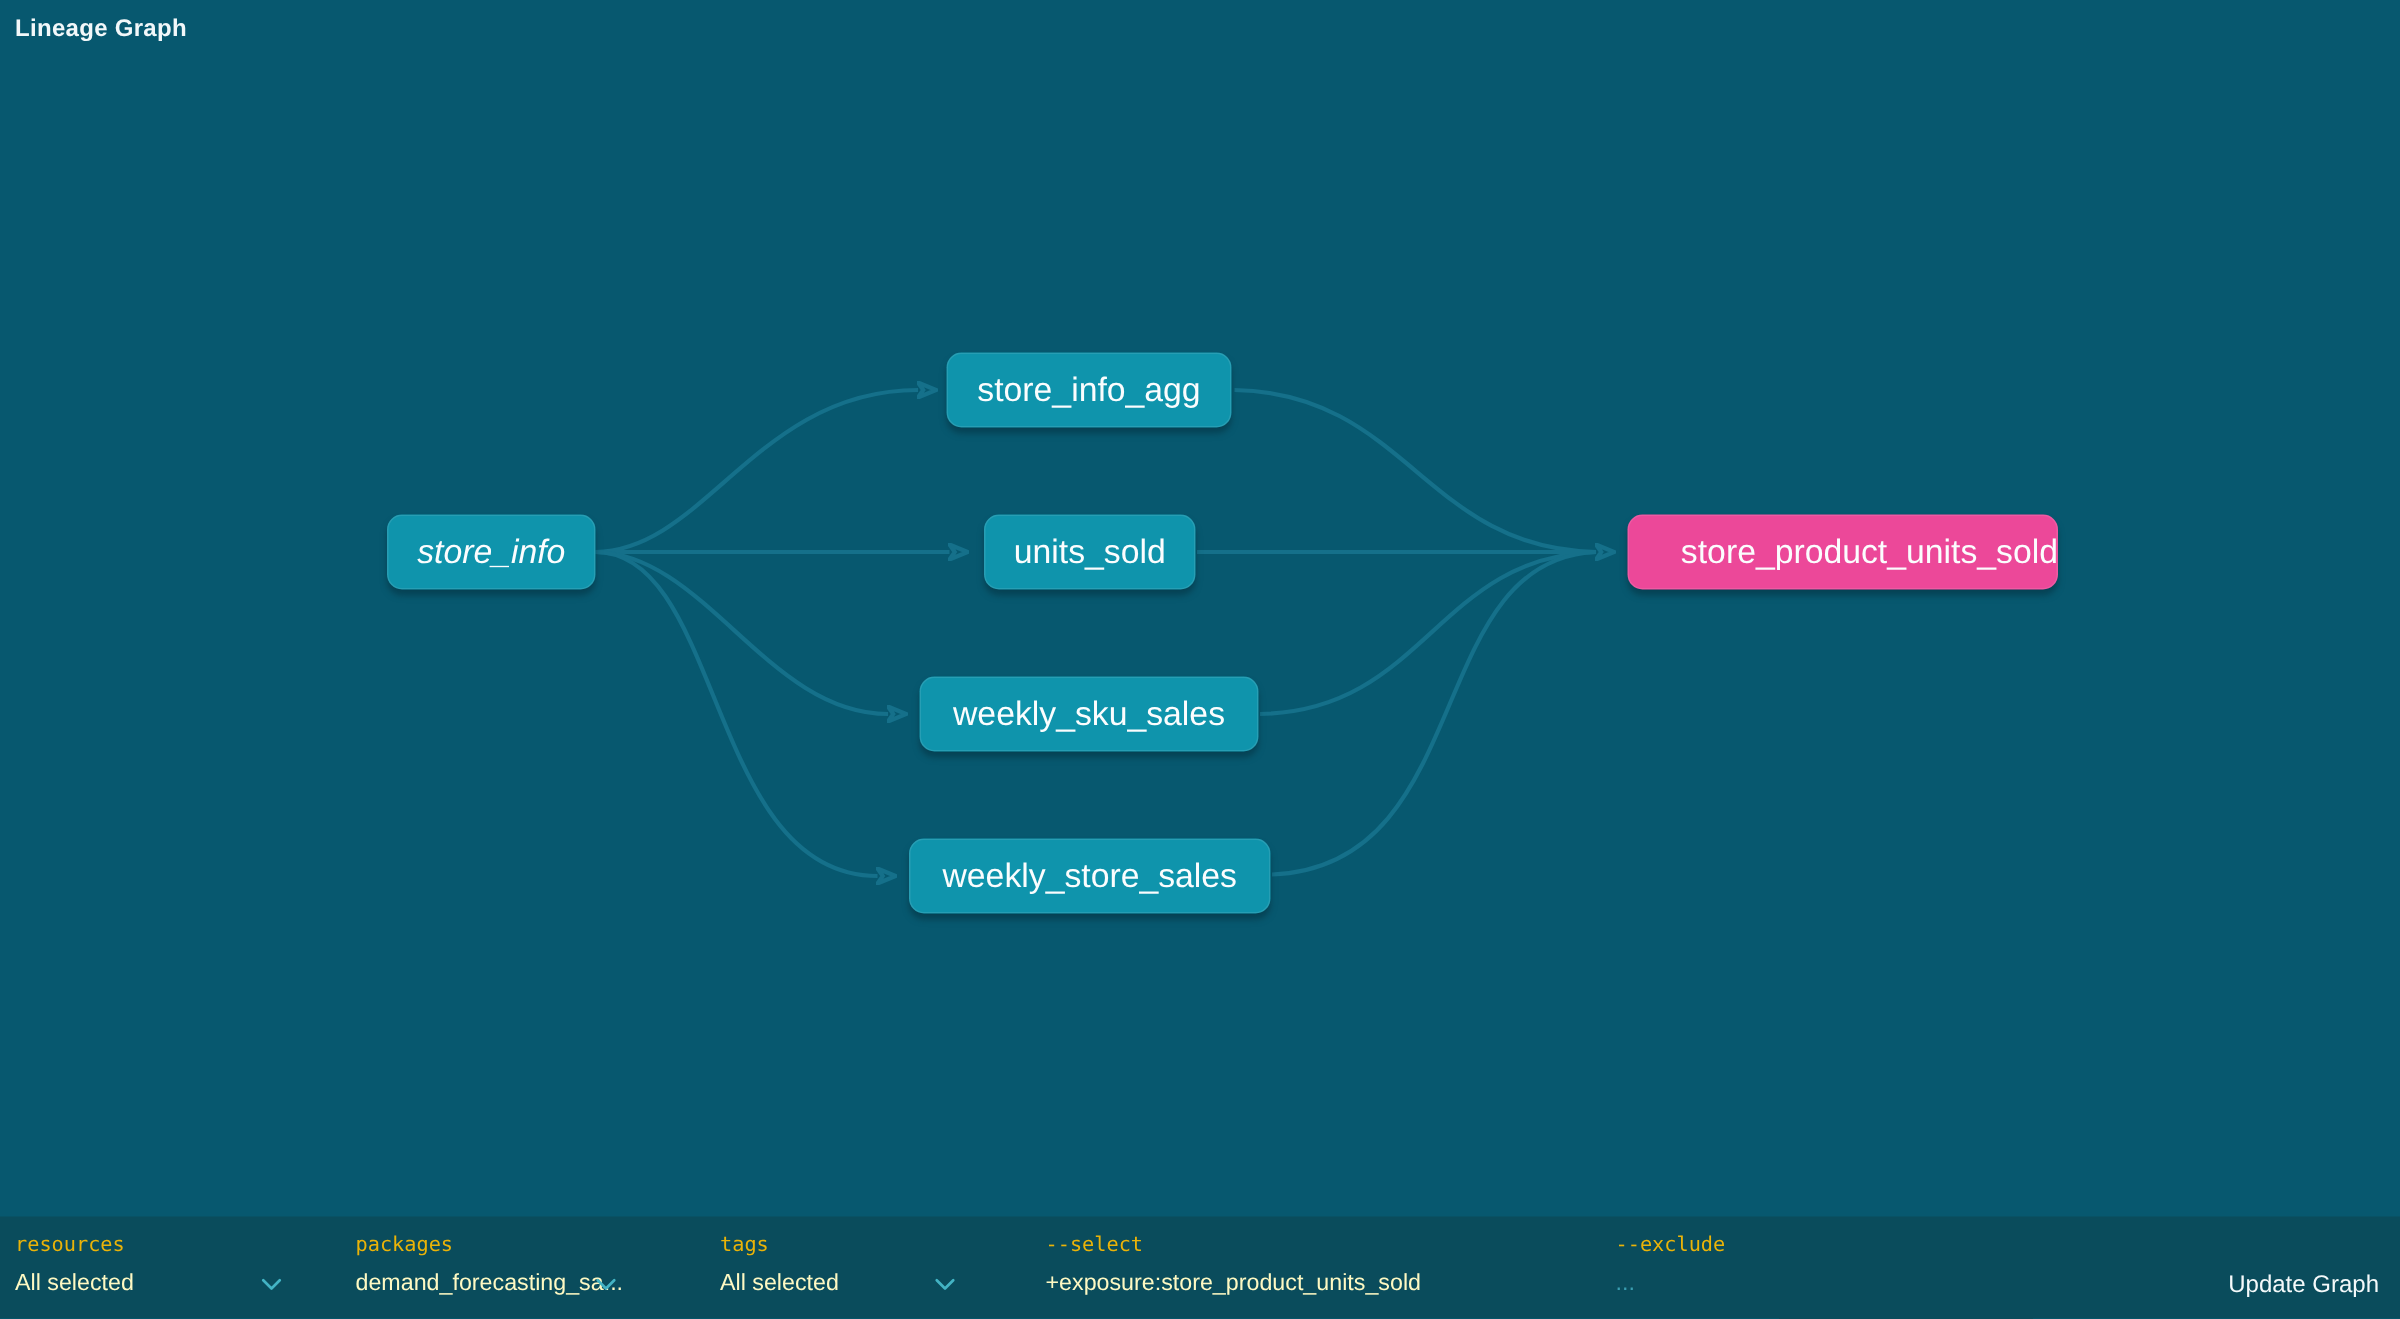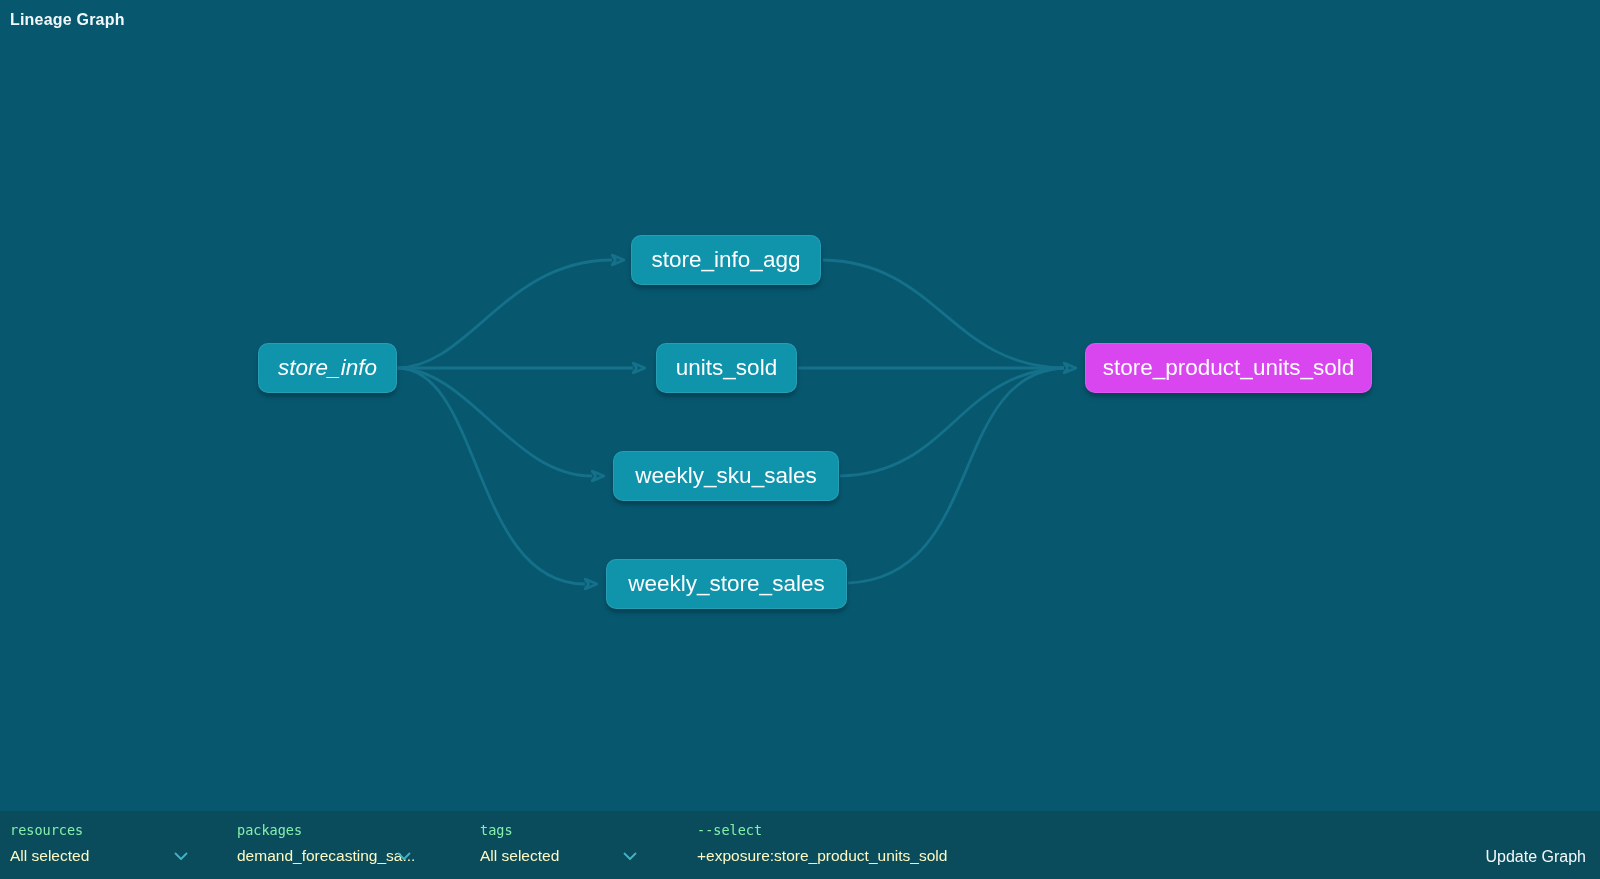--- a/index.html
+++ b/index.html
@@ -25,31 +25,31 @@
 
   .node {
     position:absolute; height:50px; border-radius:10px;
     display:flex; align-items:center; justify-content:center;
     font-size:22.5px; color:#fbfdfe; white-space:nowrap;
     cursor:pointer;
     filter:drop-shadow(0 4px 2px rgba(3,48,62,.55));
     box-shadow:inset 0 0 0 1px rgba(255,255,255,.10);
   }
   .node.model    { background:#0f94ac; }
-  .node.exposure { background:#d946ef; }
+  .node.exposure { background:#ec4899;justify-content:flex-end; }
 
   
   .toolbar {
     position:absolute; left:0; bottom:0; width:1600px; height:68px;
     background:#0a4c5c;
   }
   .filter { position:absolute; top:11px; }
   .filter .flabel {
     font-family:"DejaVu Sans Mono", monospace;
-    font-size:13.5px; color:#86efac; display:block; margin-bottom:9px;
+    font-size:13.5px; color:#eab308; display:block; margin-bottom:9px;
   }
   .filter .vrow { position:relative; display:flex; align-items:center; }
   .filter .fvalue {
     font-size:15.5px; color:#fef9c3; line-height:18px;
     white-space:nowrap; overflow:hidden; text-overflow:ellipsis;
   }
   .filter .fvalue.dim { color:#3a9db0; }
   .filter .chev { position:absolute; right:0; top:5px; line-height:0; }
   .f-resources { left:10px;  width:178px; }
   .f-packages  { left:237px; width:182px; }
@@ -146,17 +146,23 @@
       </div>
     </div>
 
     <div class="filter f-select">
       <span class="flabel">--select</span>
       <div class="vrow">
         <span class="fvalue">+exposure:store_product_units_sold</span>
       </div>
     </div>
 
+    <div class="filter f-exclude">
+      <span class="flabel">--exclude</span>
+      <div class="vrow">
+        <span class="fvalue dim">...</span>
+      </div>
+    </div>
 
     <button class="update-btn">Update Graph</button>
   </div>
 
 </div>
 
 </body></html>

